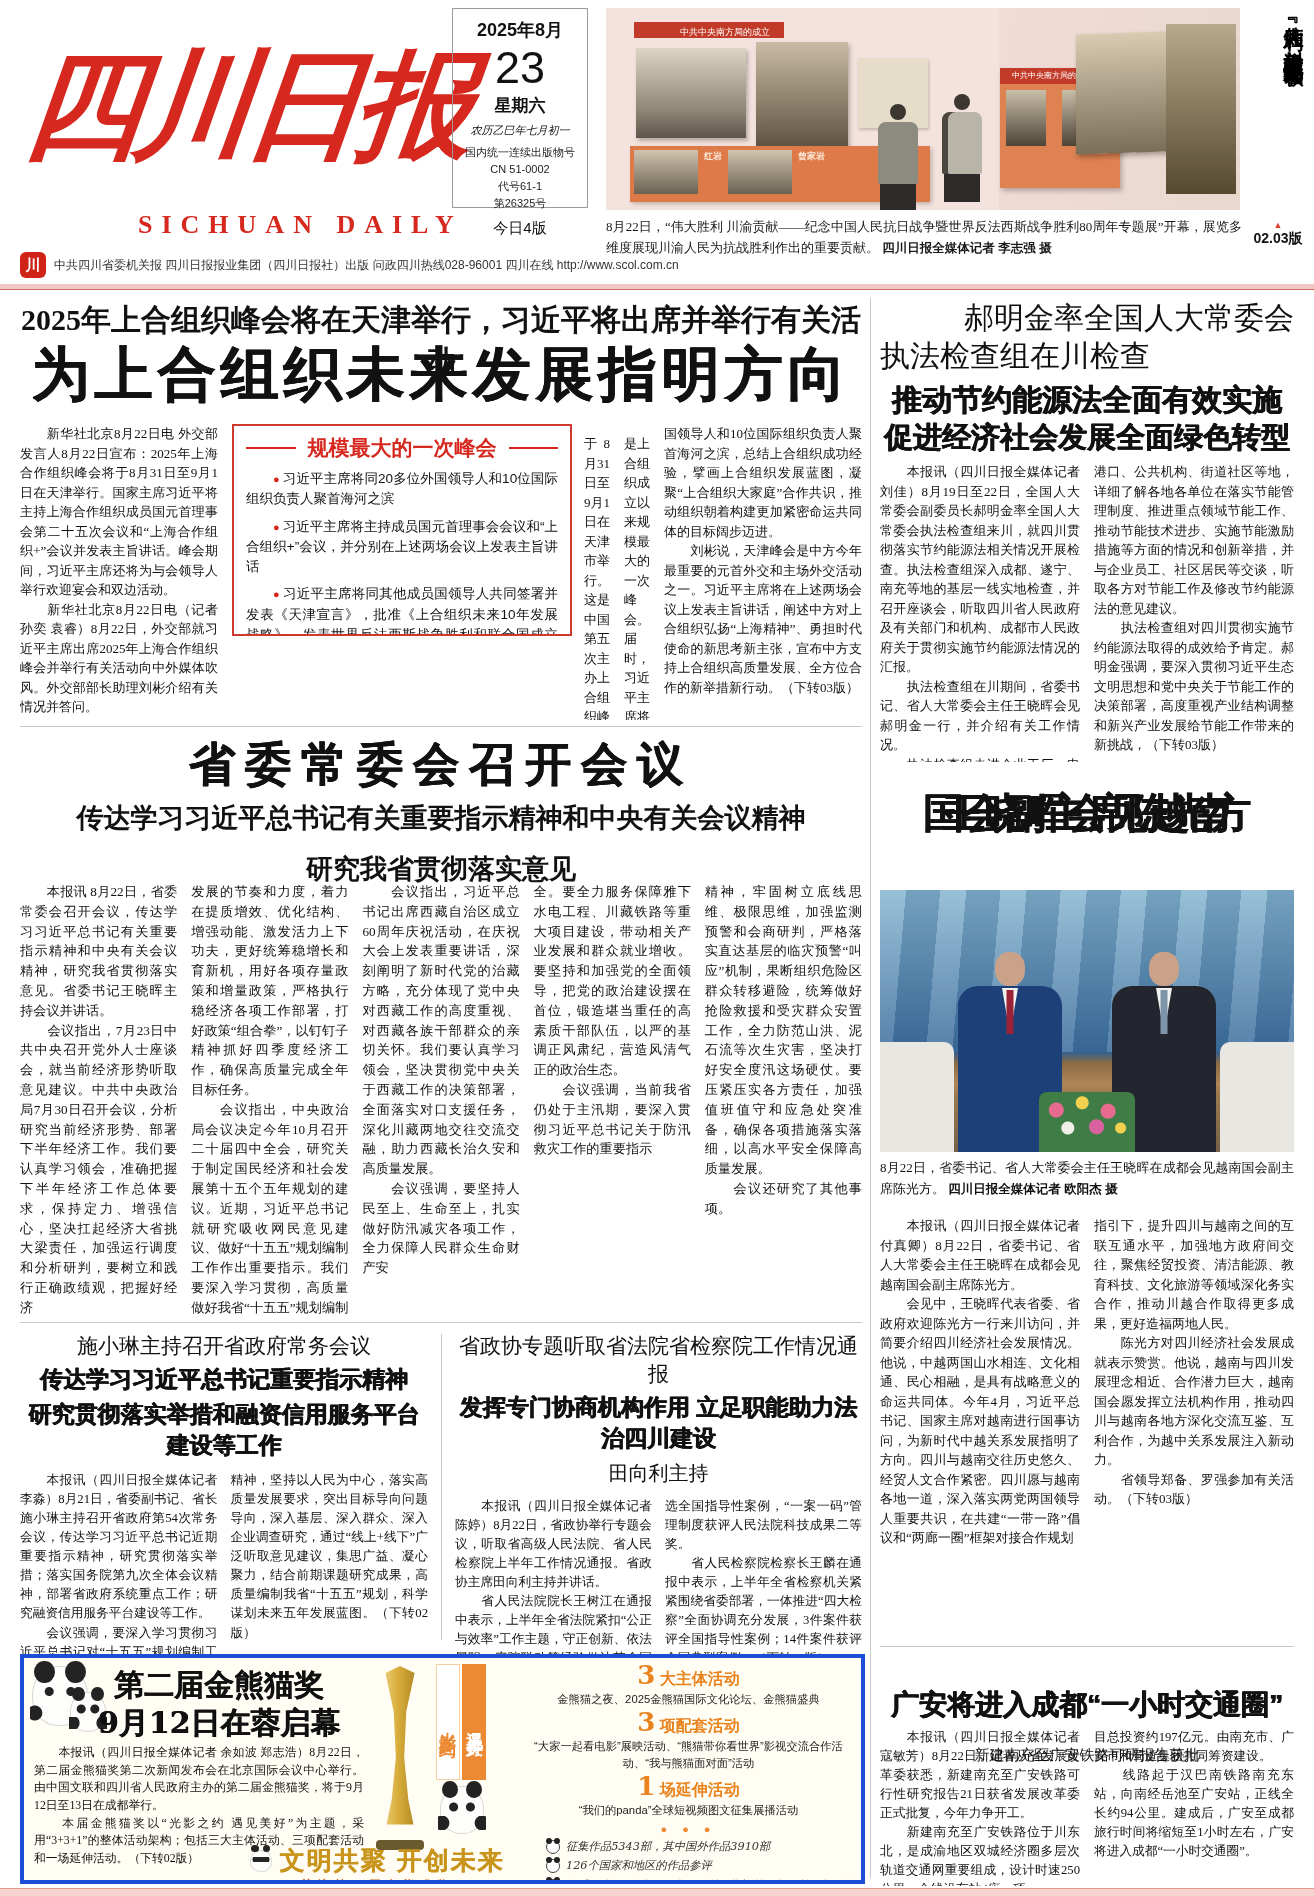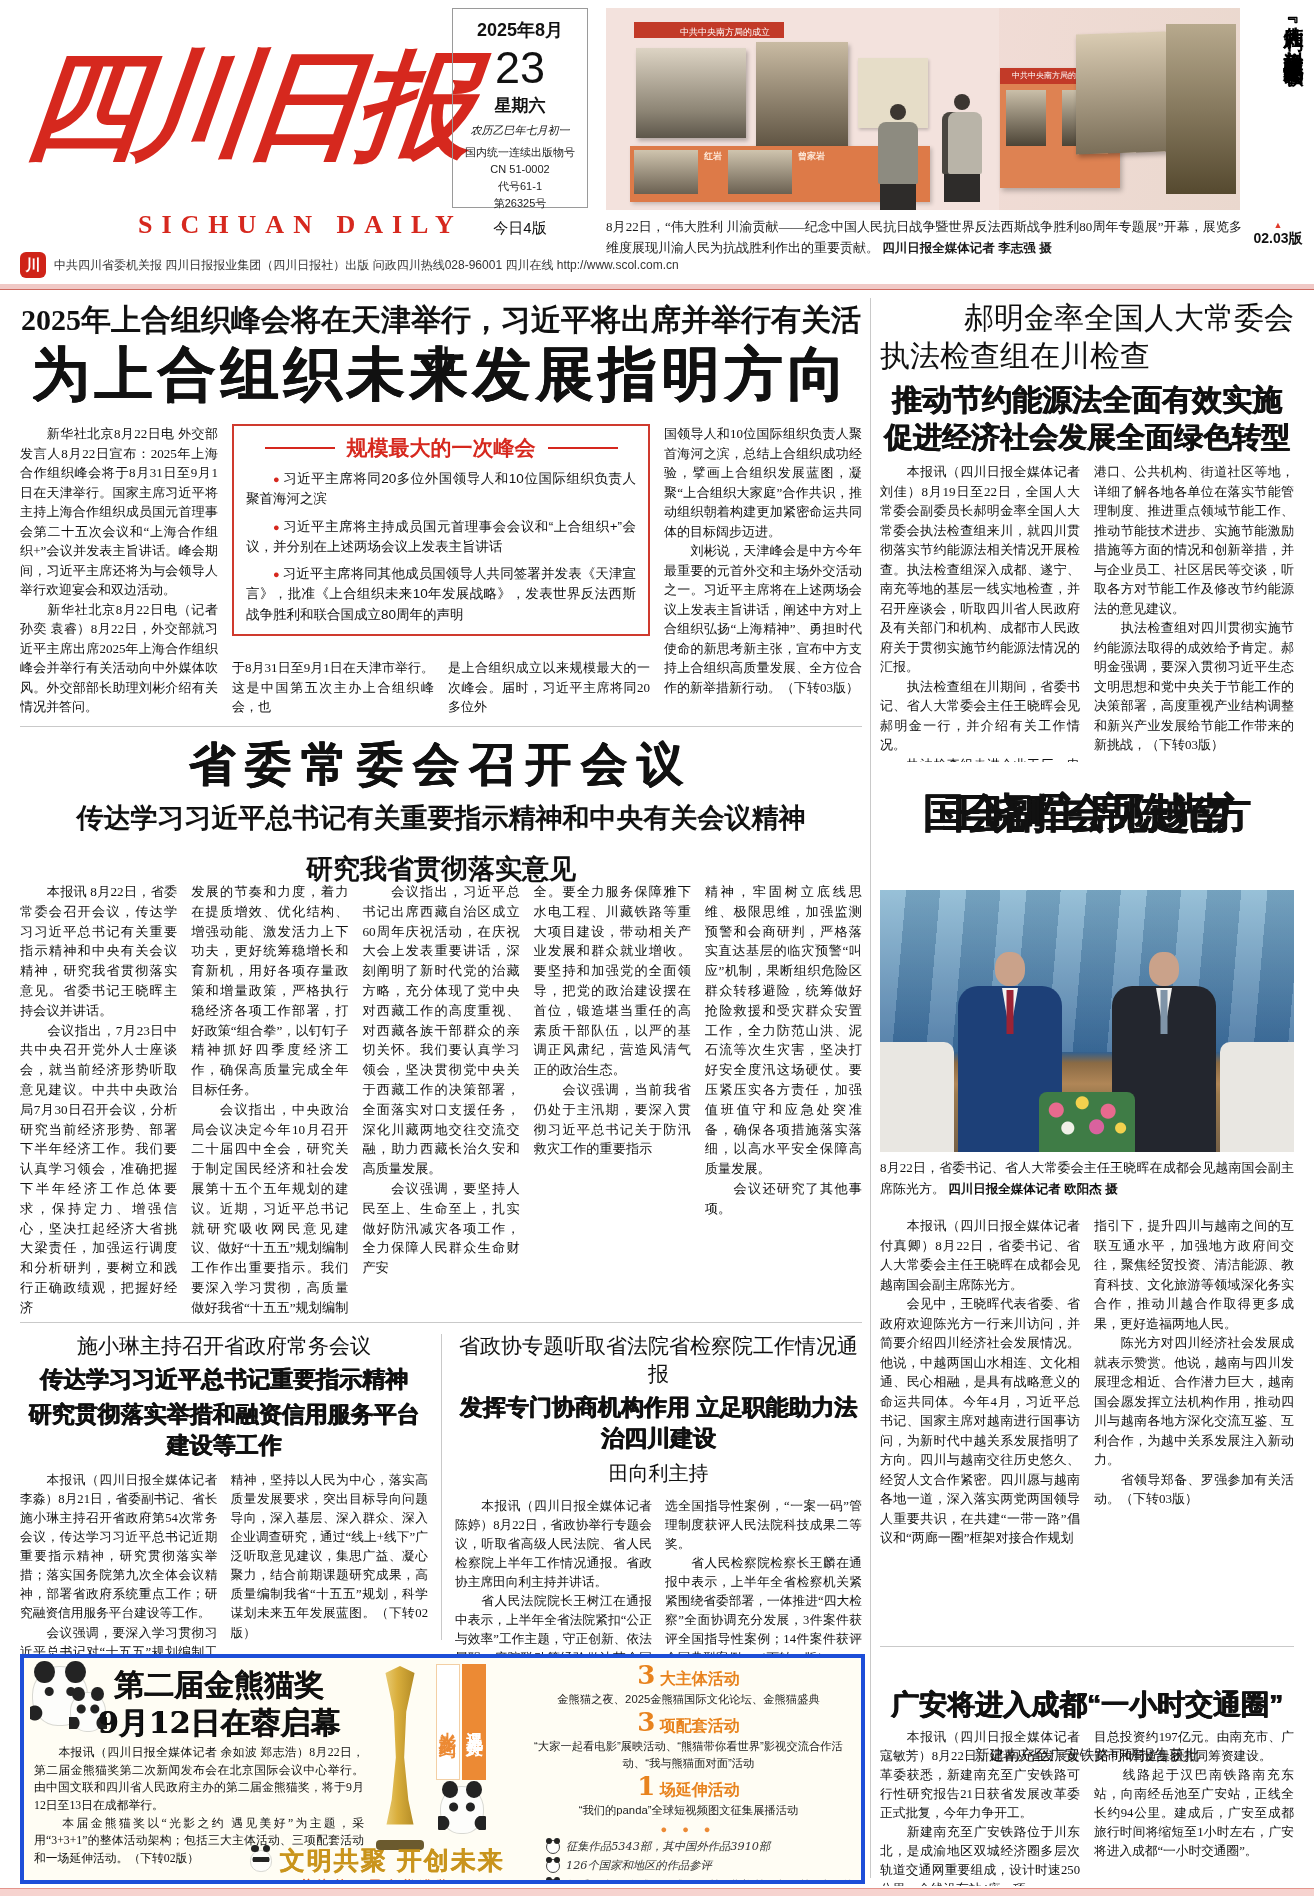--- a/index.html
+++ b/index.html
@@ -65,21 +65,21 @@
   .serif-k { font-family:"Liberation Serif","DejaVu Serif",serif; }
   .fat { font-family:"Liberation Sans","DejaVu Sans",sans-serif; font-weight:900;
          text-shadow:0.7px 0 0 currentColor, -0.3px 0 0 currentColor; }
   .ctr { text-align:center; }
 
   .lead-kicker { left:20px; top:300px; width:842px; font-size:30px; font-weight:bold; }
   .lead-head   { left:20px; top:336px; width:842px; font-size:58px; letter-spacing:5px; }
   .lead-body   { left:20px; top:424px; width:842px; height:296px; display:flex; gap:14px; }
   .bcol { font-size:13px; line-height:1.5; text-align:justify; white-space:pre-line; overflow:hidden; }
   .lead-c1 { width:198px; }
-  .lead-mid { width:418px; display:flex; flex-direction:column;gap:12px; }
+  .lead-mid { width:418px; display:flex; flex-direction:row;gap:12px; }
   .lead-c4 { width:198px; }
   .lead-mid-cols { display:flex; gap:14px; margin-top:10px; flex:1; }
   .lead-mid-cols .bcol { flex:1; }
 
   .redbox { border:2px solid #cf3a2e; padding:8px 12px 10px; height:212px; overflow:hidden; }
   .redbox-title { display:flex; align-items:center; gap:12px; color:#d6281e; font-family:"Liberation Sans",sans-serif;
                   font-weight:bold; font-size:21px; justify-content:center; }
   .redbox-title::before, .redbox-title::after { content:""; flex:1; height:2px; background:#d6281e; max-width:70px; }
   .bullet { font-family:"Liberation Sans","DejaVu Sans",sans-serif; font-size:13.5px; line-height:1.5;
             text-indent:2em; margin-top:7px; text-align:justify; }

